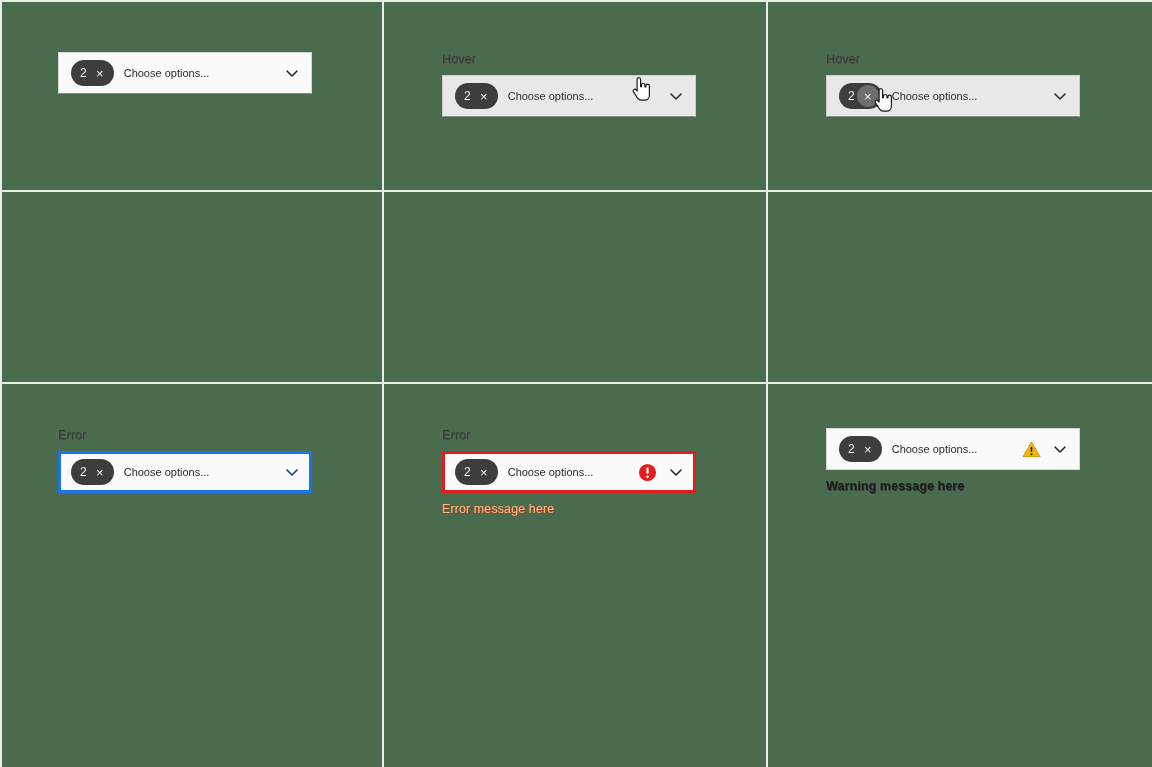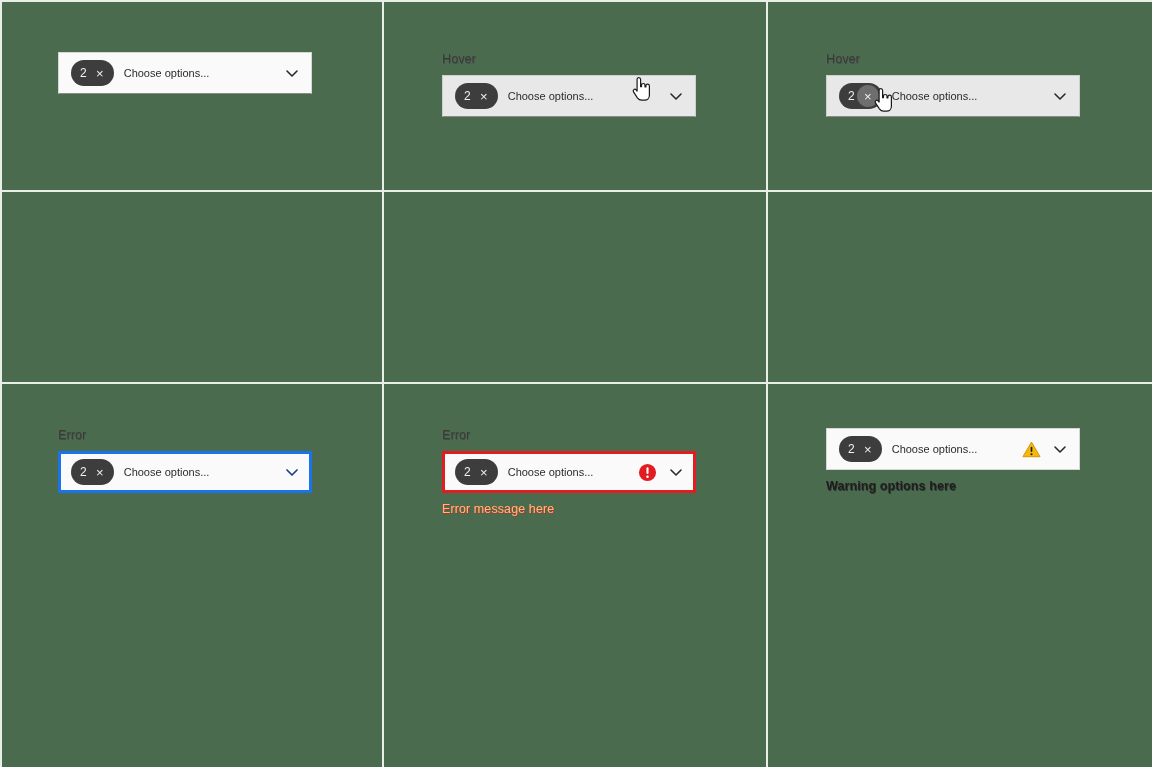--- a/index.html
+++ b/index.html
@@ -287,21 +287,21 @@
             <rect x="9.1" y="7.2" width="1.8" height="5.4" rx=".9" fill="#1e1e1e"></rect>
             <circle cx="10" cy="15" r="1.1" fill="#1e1e1e"></circle>
           </svg>
         </span>
         <span class="chev">
           <svg width="16" height="16" viewBox="0 0 16 16">
               <path d="M3 6 L8 11 L13 6" fill="none" stroke="#2b2b2b" stroke-width="1.6" stroke-linecap="round" stroke-linejoin="round"></path>
             </svg>
         </span>
       </div>
-      <div class="msg warning-msg">Warning options here</div>
+      <div class="msg warning-msg">Warning message here</div>
     </div>
   </div>
 
   <div class="cell row3 col1">
     
   </div>
 
   <div class="cell row3 col2">
     
   </div>

